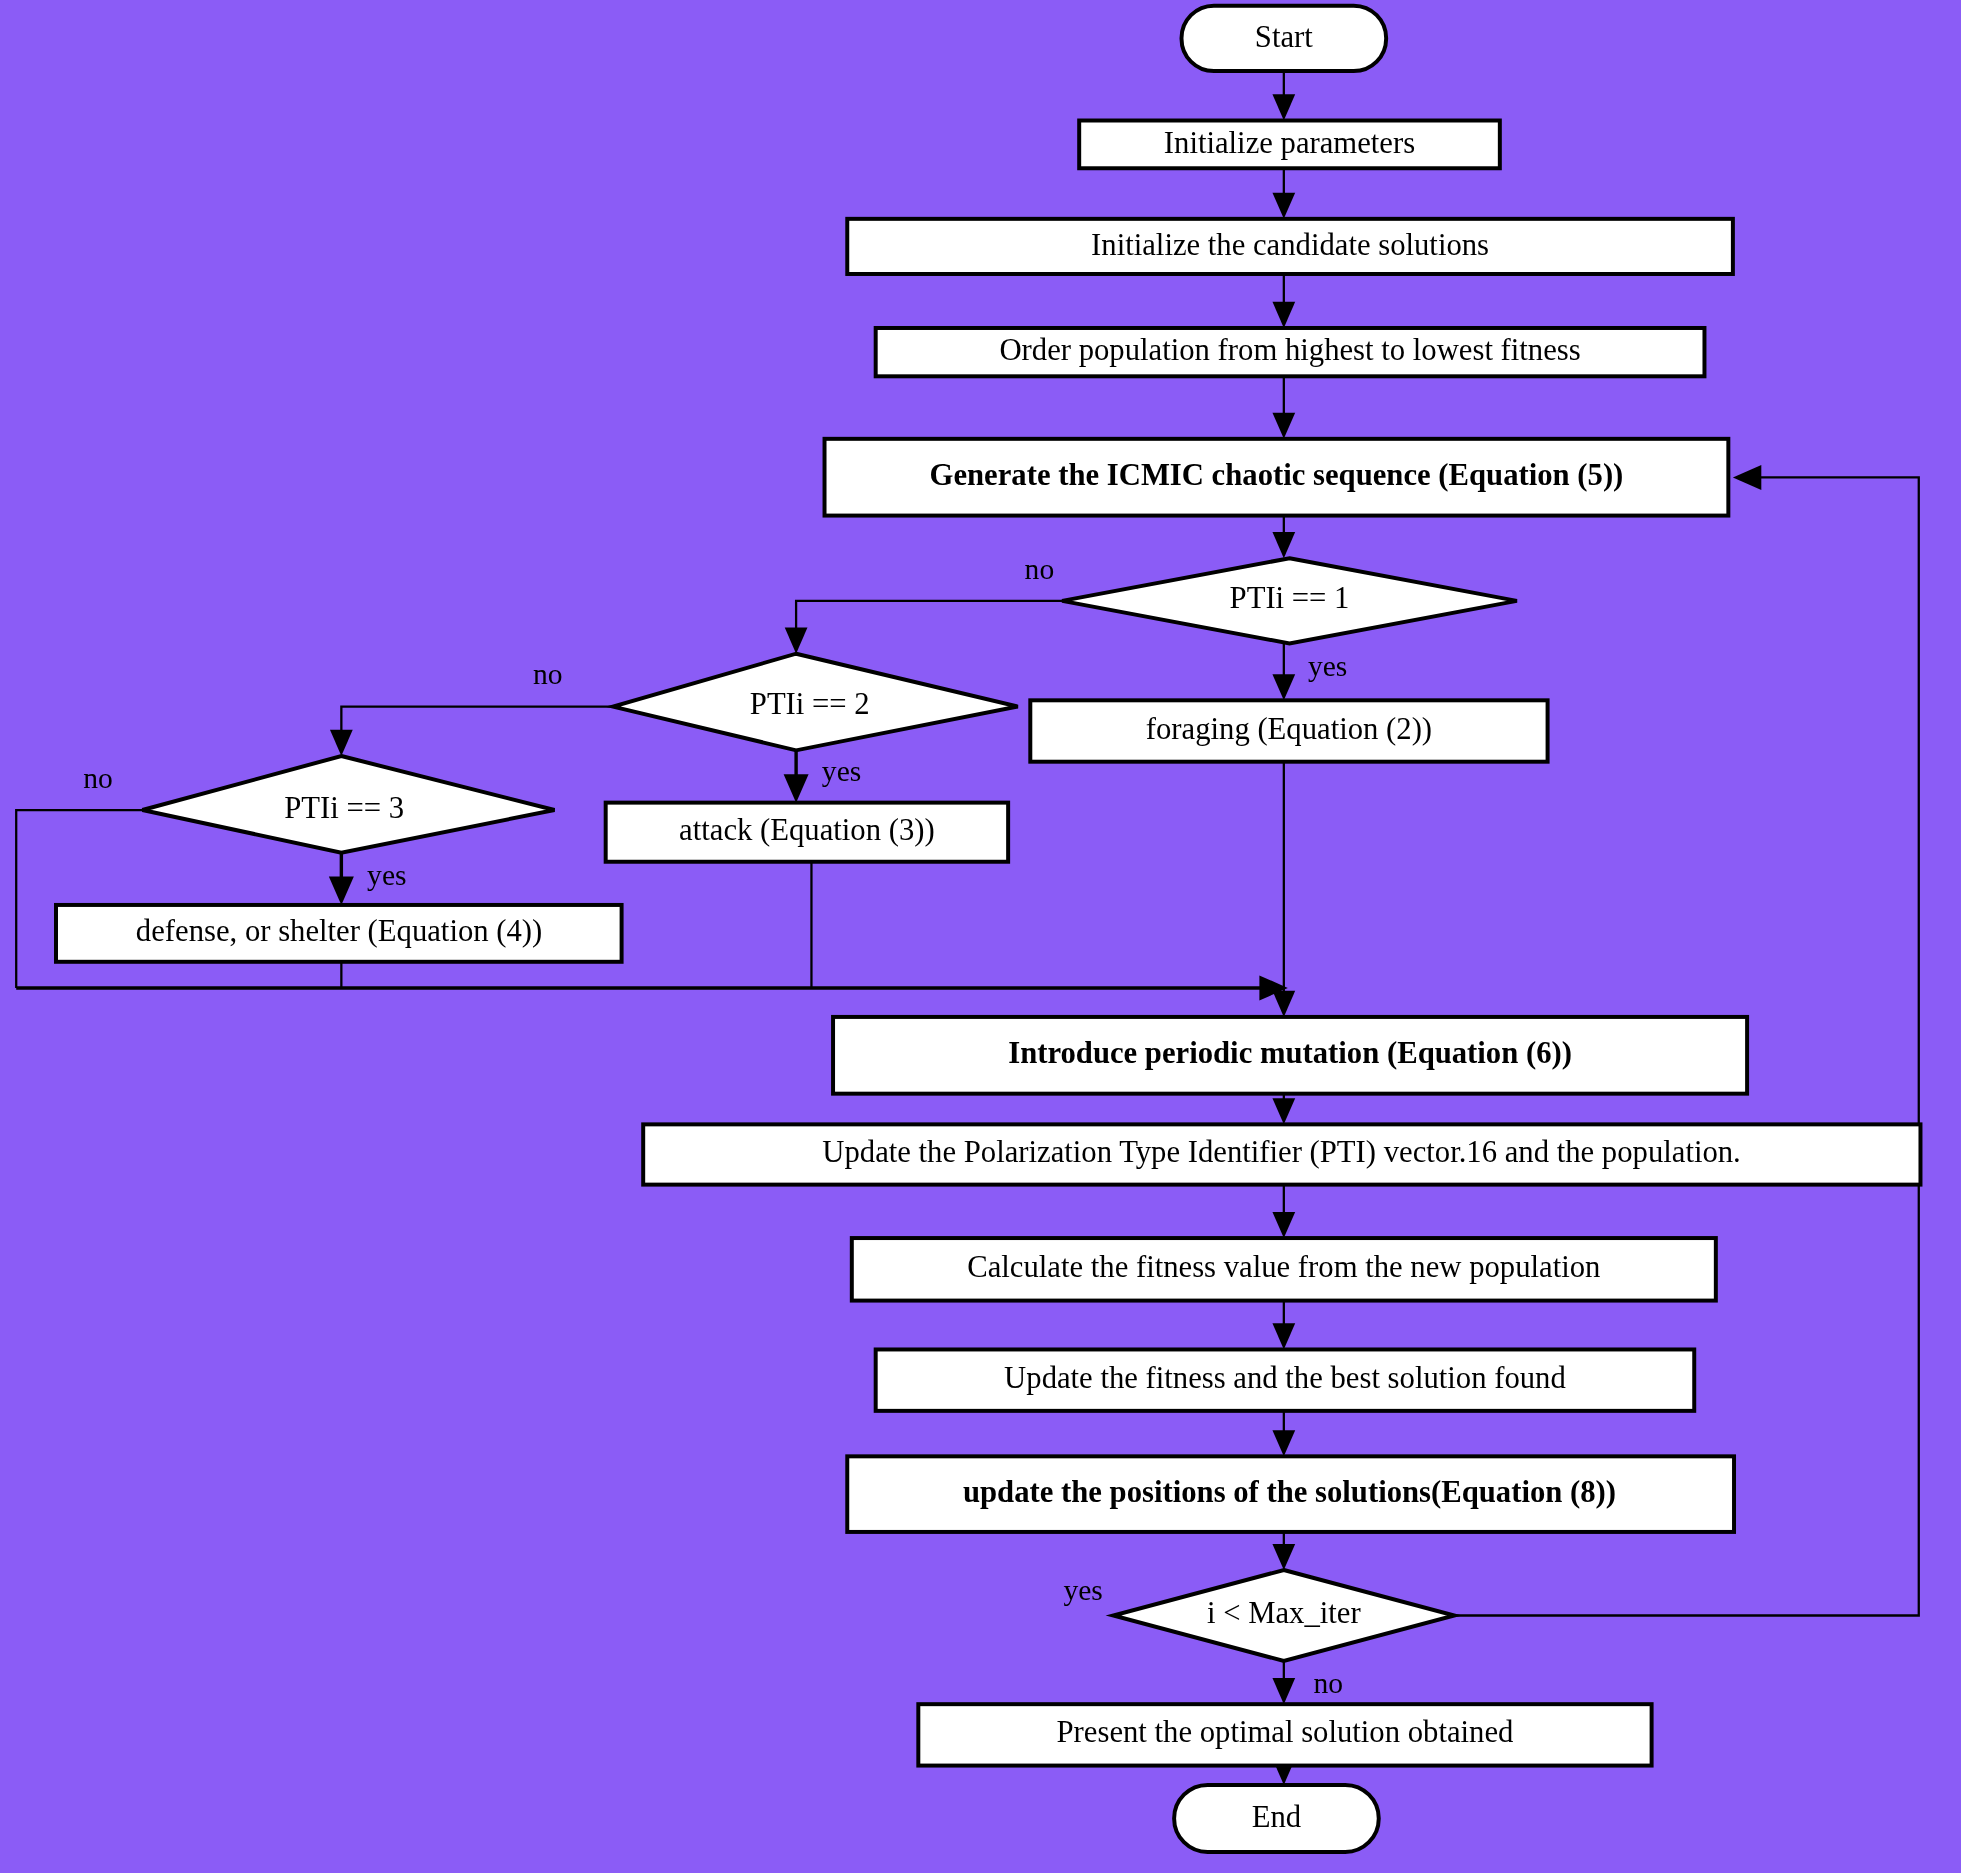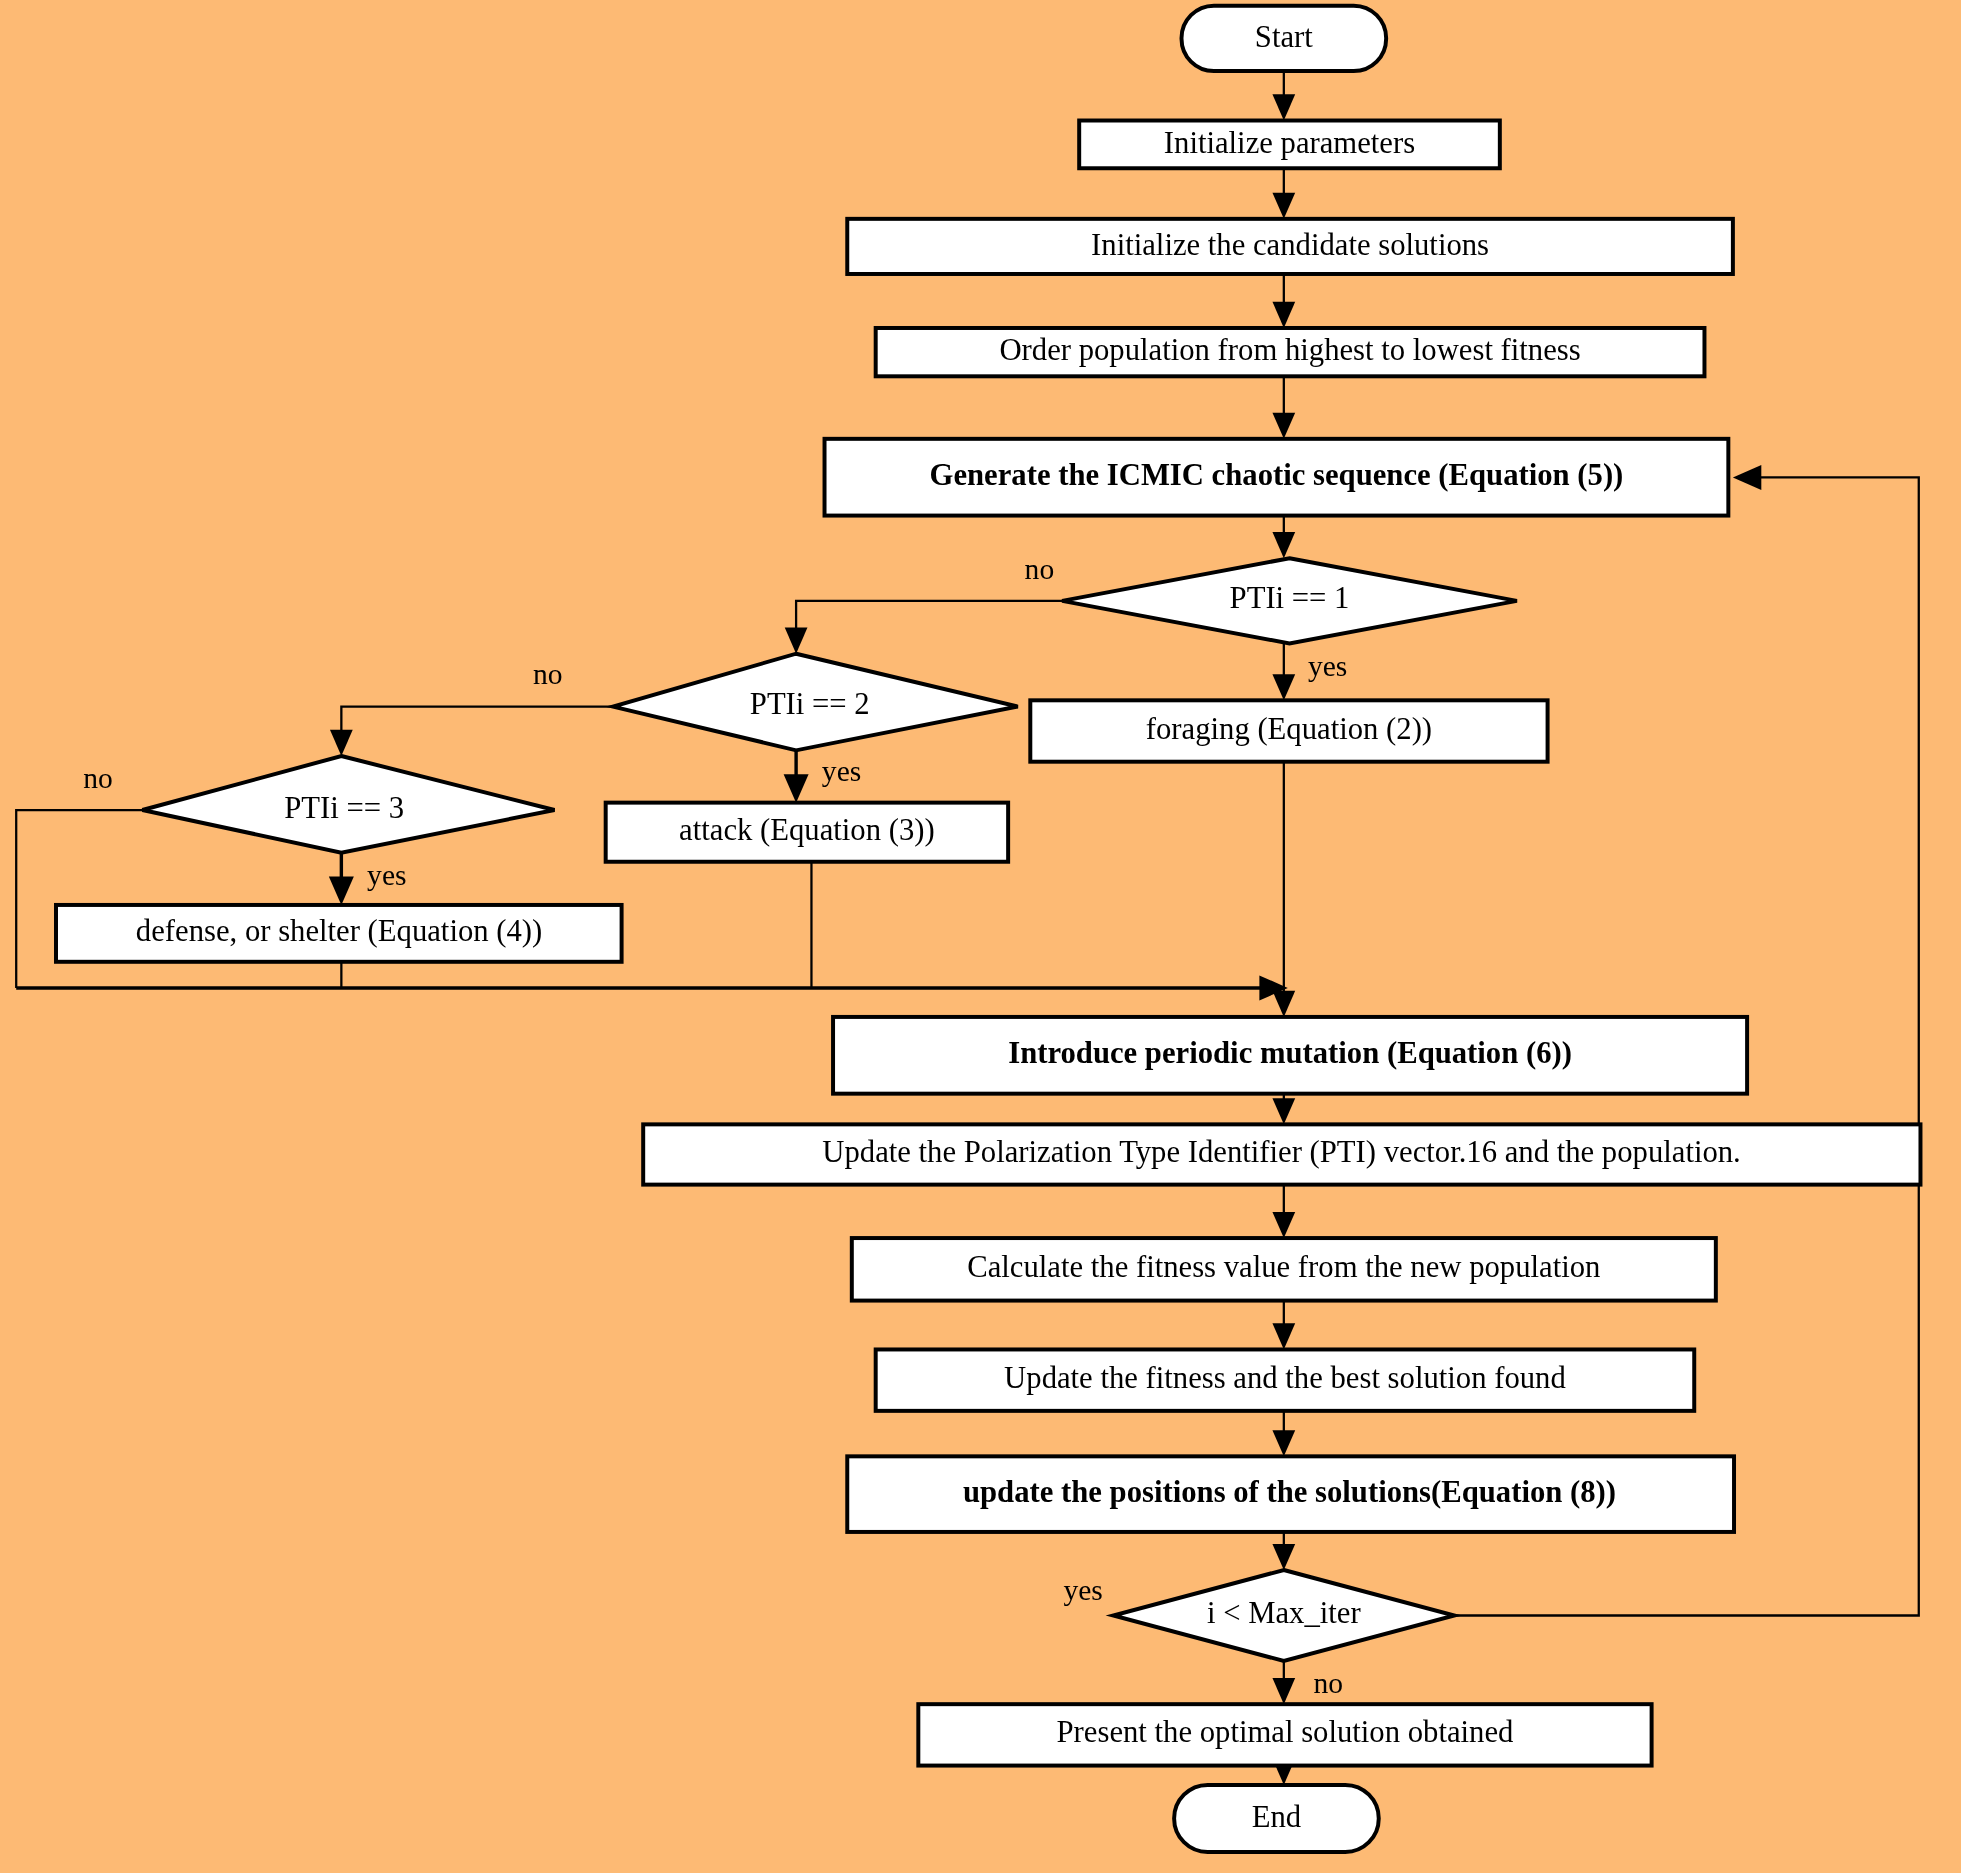--- a/index.html
+++ b/index.html
@@ -8,21 +8,21 @@
     padding: 0;
     background: #ffffff;
   }
   body {
     font-family: "Liberation Serif", "DejaVu Serif", serif;
   }
   #flowchart-root {
     position: relative;
     width: 1961px;
     height: 1873px;
-    background: #fdba74;
+    background: #8b5cf6;
     overflow: hidden;
   }
   svg.fc {
     position: absolute;
     top: 0;
     left: 0;
     width: 1985px;
     height: 1873px;
     display: block;
   }

